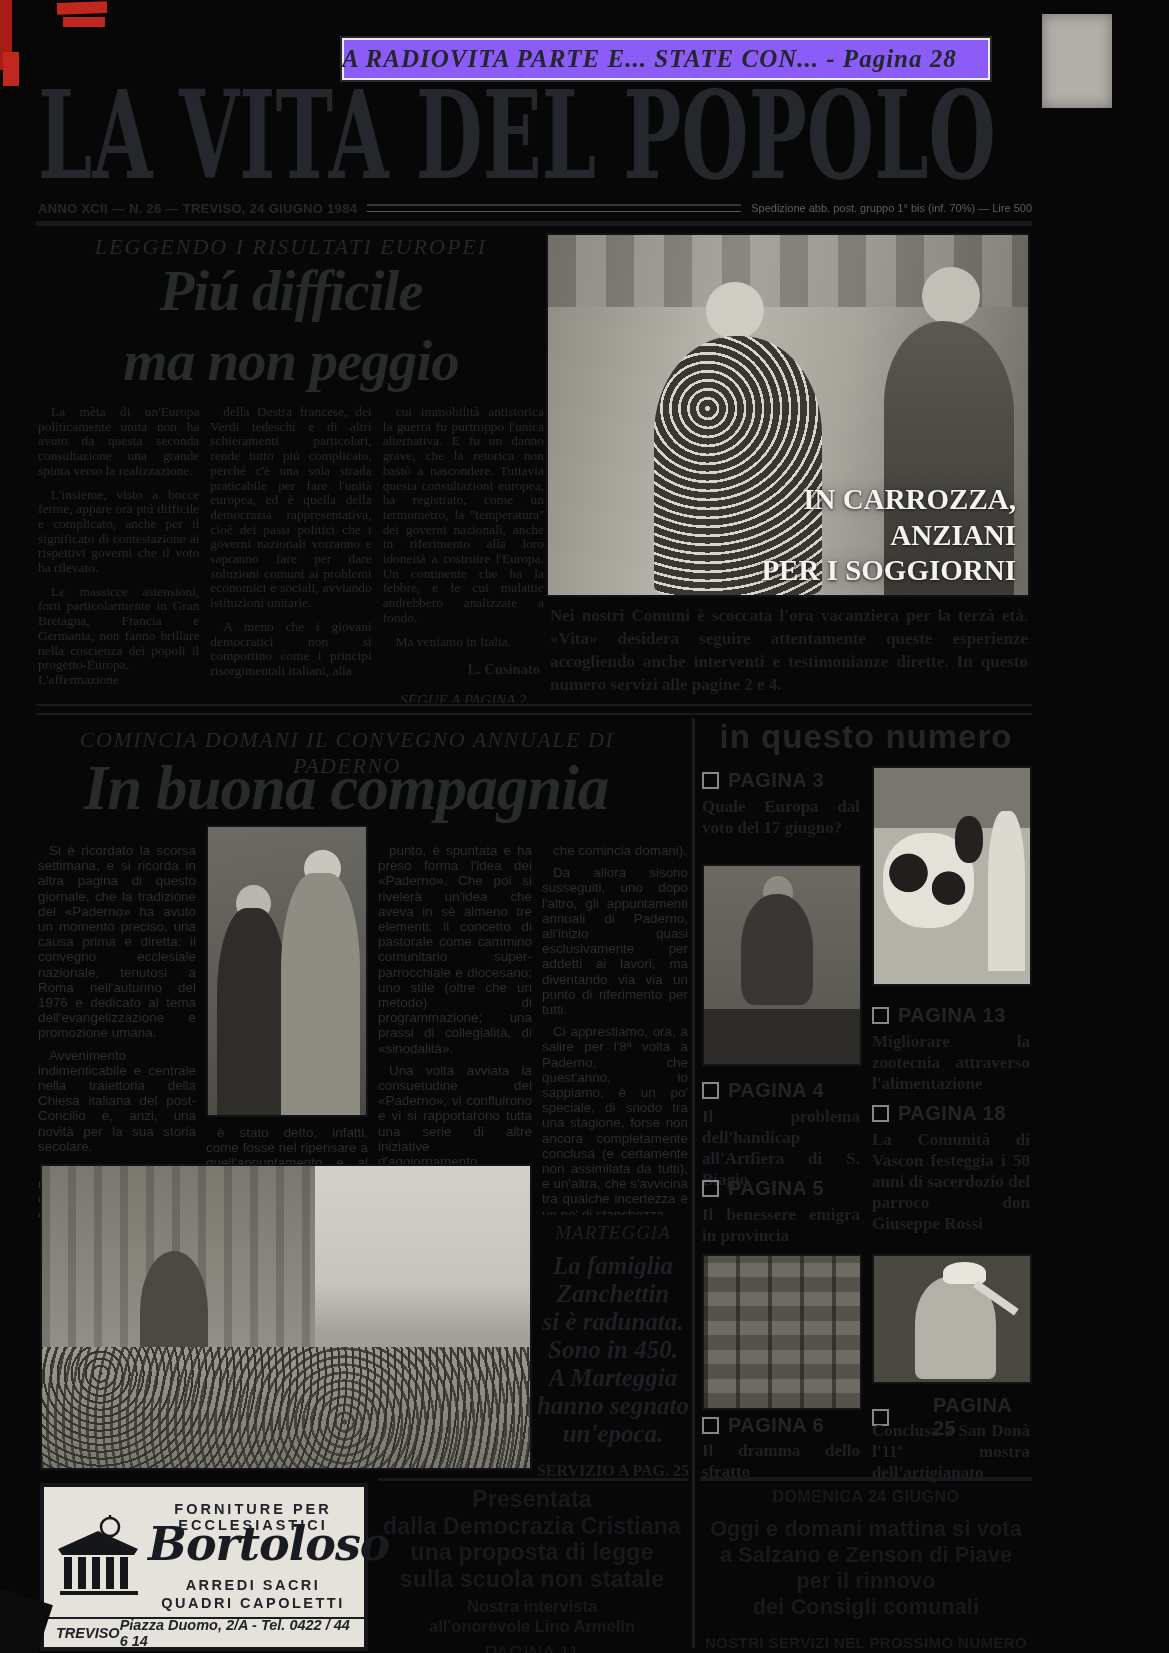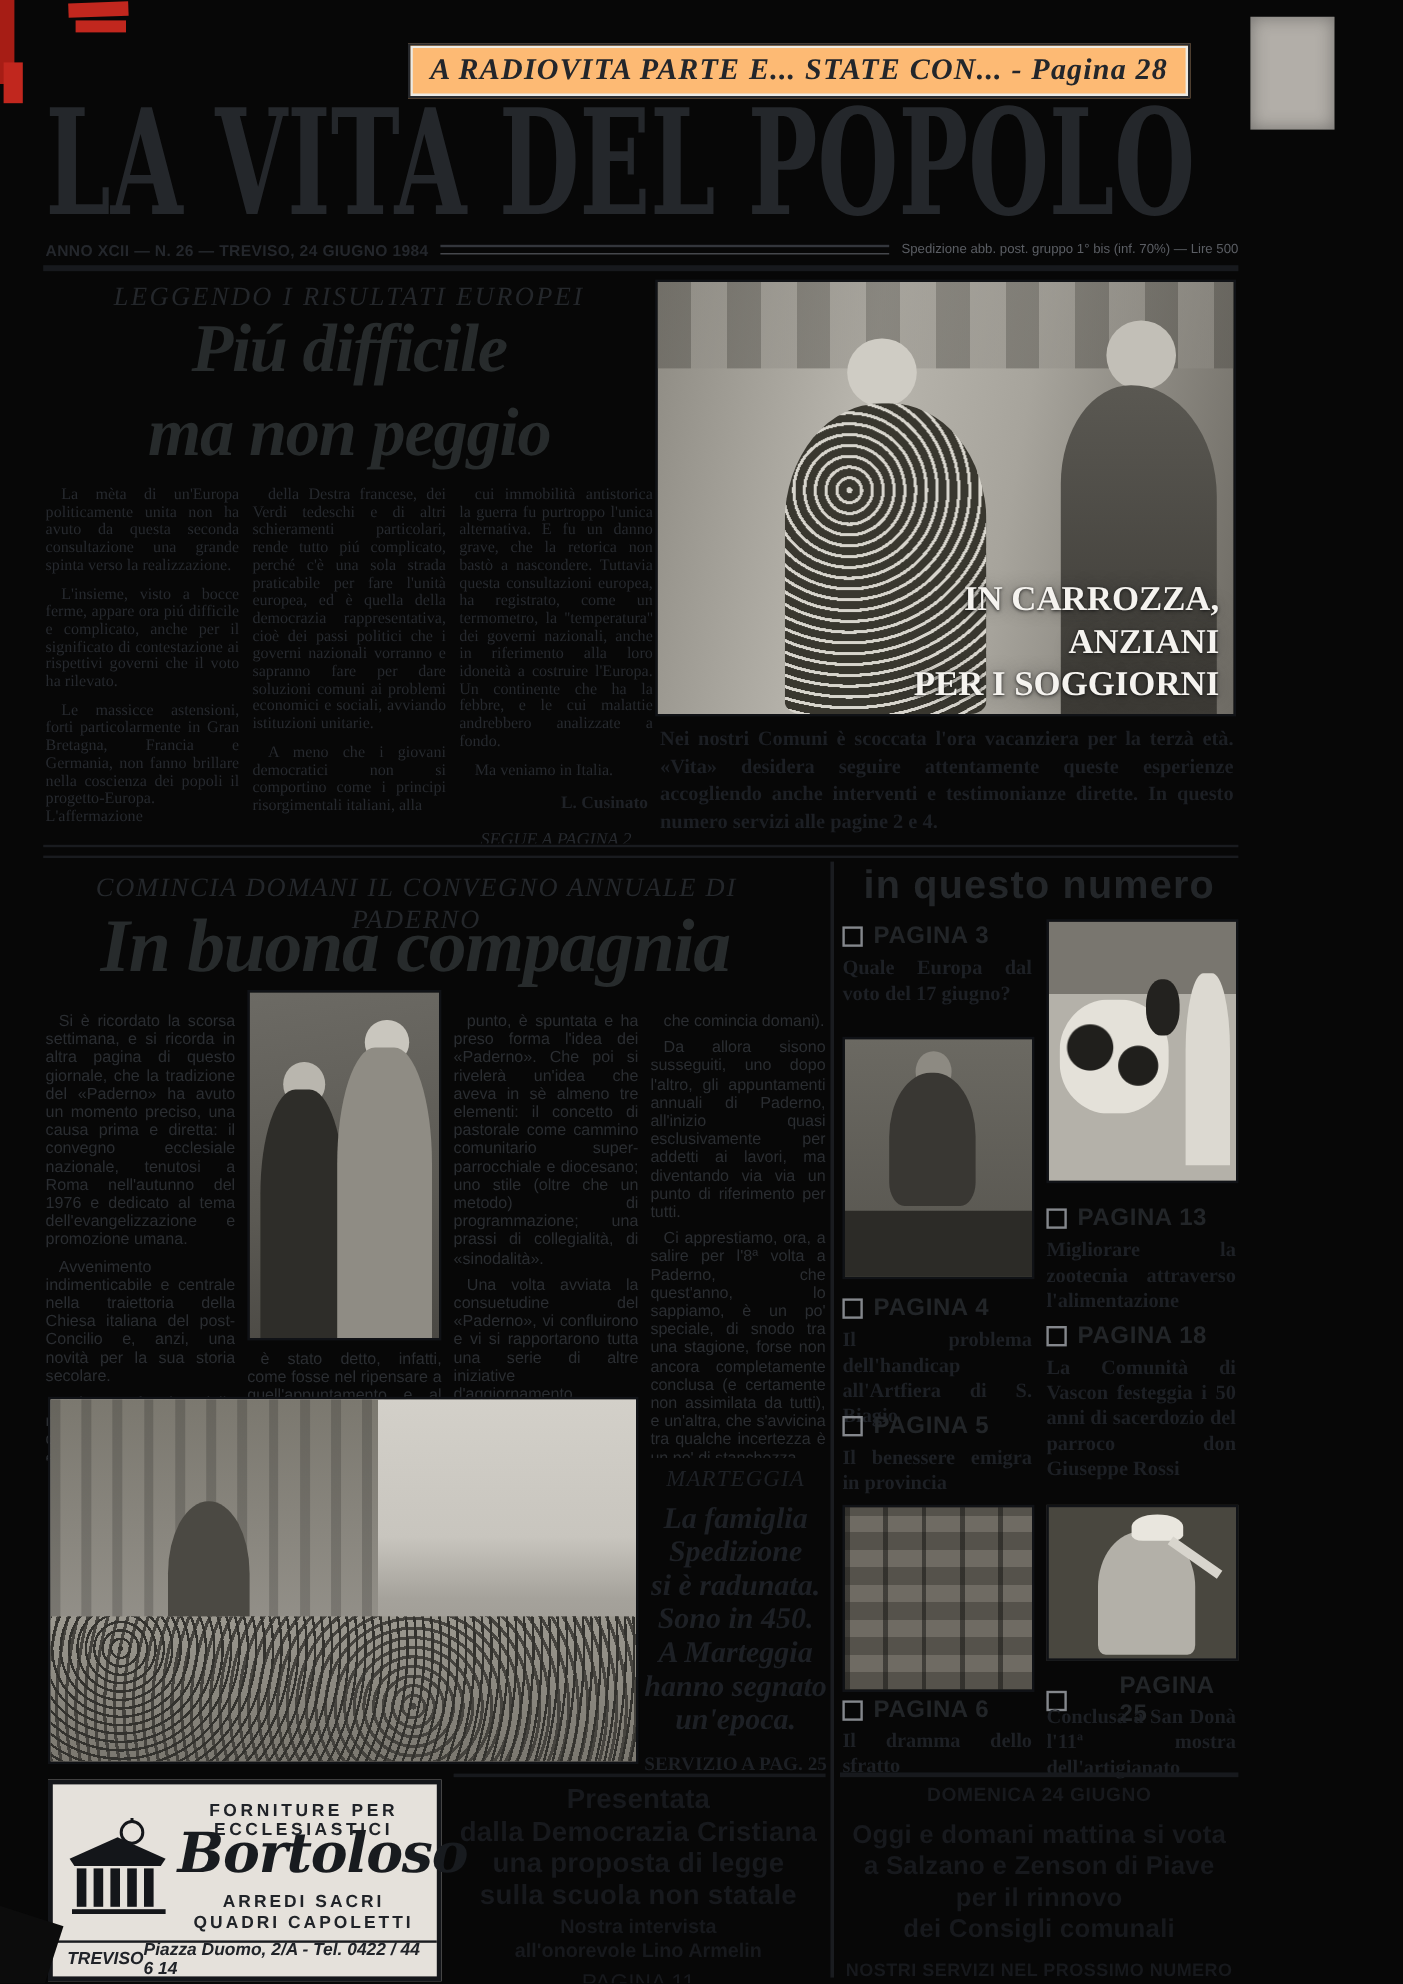--- a/index.html
+++ b/index.html
@@ -8,21 +8,21 @@
         font-family:"Liberation Serif",serif;color:#1e2126;}
   #paper{position:absolute;left:0;top:0;width:1036px;height:1653px;
          background:linear-gradient(105deg,#edе9e3 0%,#ebe7e1 0%,#e8e4de 55%,#ddd9d3 94%,#c8c4be 100%);}
   
   .red-mark{position:absolute;background:#c1271e;}
   #band-box{position:absolute;left:1042px;top:14px;width:70px;height:94px;background:#b2aea8;
             box-shadow:inset 0 0 14px rgba(40,40,40,.45);}
   #corner-dark{position:absolute;left:-18px;top:1594px;width:60px;height:80px;background:#0c0c0c;transform:rotate(18deg);}
   
   #banner{position:absolute;left:340px;top:36px;width:648px;height:42px;border:2px solid #26282c;
-          background:#fdba74;box-shadow:inset 0 0 0 2px #eceae4;display:flex;align-items:center;justify-content:center;}
+          background:#8b5cf6;box-shadow:inset 0 0 0 2px #eceae4;display:flex;align-items:center;justify-content:flex-start;}
   #banner span{font:bold italic 25px "Liberation Serif",serif;letter-spacing:1px;color:#23262b;}
   
   #masthead{position:absolute;left:36px;top:78px;width:966px;height:122px;}
   #masthead text{font-family:"DejaVu Serif",serif;font-weight:bold;font-size:122px;fill:#24272b;}
   
   #dateline{position:absolute;left:38px;top:199px;width:994px;height:18px;display:flex;align-items:center;gap:10px;}
   #dateline .dl-left{font:bold 13px "Liberation Sans",sans-serif;letter-spacing:.3px;color:#24272c;white-space:nowrap;}
   #dateline .dl-rule{flex:1;height:5px;border-top:2px solid #33363c;border-bottom:1px solid #55585e;}
   #dateline .dl-right{font:11px "Liberation Sans",sans-serif;color:#5b5e64;white-space:nowrap;}
   #rule-top{position:absolute;left:36px;top:221px;width:996px;height:5px;background:#17191d;}
@@ -304,21 +304,21 @@
 
     <div id="crowd-photo" class="photo">
       <div class="blob cr-church"></div>
       <div class="blob cr-door"></div>
       <div class="blob cr-crowd"></div>
     </div>
 
     <div id="marteggia">
       <div class="mt-kicker">MARTEGGIA</div>
       <div class="mt-line">La famiglia</div>
-      <div class="mt-line">Spedizione</div>
+      <div class="mt-line">Zanchettin</div>
       <div class="mt-line">si è radunata.</div>
       <div class="mt-line">Sono in 450.</div>
       <div class="mt-line">A Marteggia</div>
       <div class="mt-line">hanno segnato</div>
       <div class="mt-line">un'epoca.</div>
       <div class="mt-service">SERVIZIO A PAG. 25</div>
     </div>
 
     <div id="ad">
       <svg id="ad-logo" width="92" height="86" viewBox="0 0 92 86">

